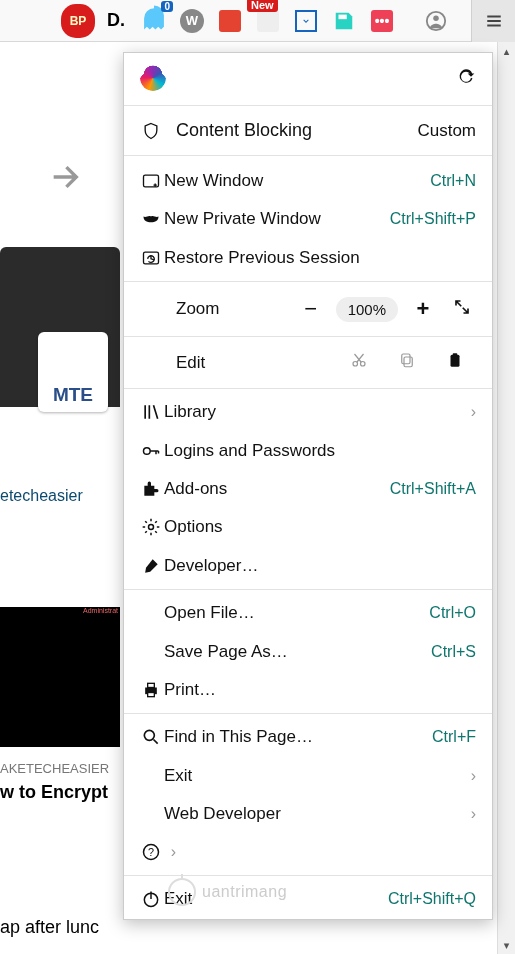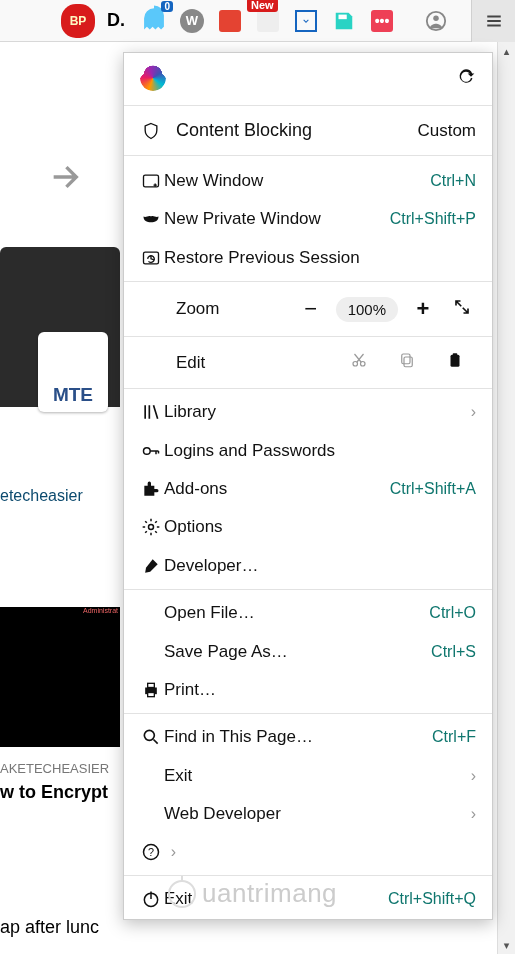--- a/index.html
+++ b/index.html
@@ -85,21 +85,21 @@
   .edit-row .elbl { flex:1; padding-left:36px;}
   .edit-act { width:42px; text-align:center; color:#888;}
   .edit-act.paste { color:#111;}
 
   .scrollbar { position:absolute; right:0; top:42px; bottom:0; width:18px; background:#f1f1f1; border-left:1px solid #ddd;}
   .scroll-up, .scroll-dn { height:18px; display:flex; align-items:center; justify-content:center; color:#555; font-size:11px;}
   .thumb { position:absolute; left:2px; right:2px; top:18px; height:0; background:#c1c1c1; border-radius:2px;}
 
   .page-arrow { position:absolute; left:48px; top:118px; color:#888; }
 
-  .watermark { position:absolute; left:168px; top:878px; color:#ccc; font-size:26px; font-weight:400; letter-spacing:.5px; display:flex; align-items:center; gap:6px;}
+  .watermark { position:absolute; left:168px; top:878px; color:#ccc; font-size:16px; font-weight:400; letter-spacing:.5px; display:flex; align-items:center; gap:6px;}
   .wm-bulb { width:28px; height:28px; border:2px solid #ddd; border-radius:50%; position:relative;}
   .wm-bulb:before { content:""; position:absolute; top:-6px; left:11px; width:2px; height:6px; background:#ddd;}
 </style>
 </head>
 <body>
 
 <div class="toolbar">
   <div class="tb-icon" style="background:#d81b1b;color:#fef9c3;border-radius:15px;font-size:12px">BP</div>
   <div class="tb-icon" style="font-weight:900;font-size:18px">D.</div>
   <div class="tb-icon" style="position:relative">

